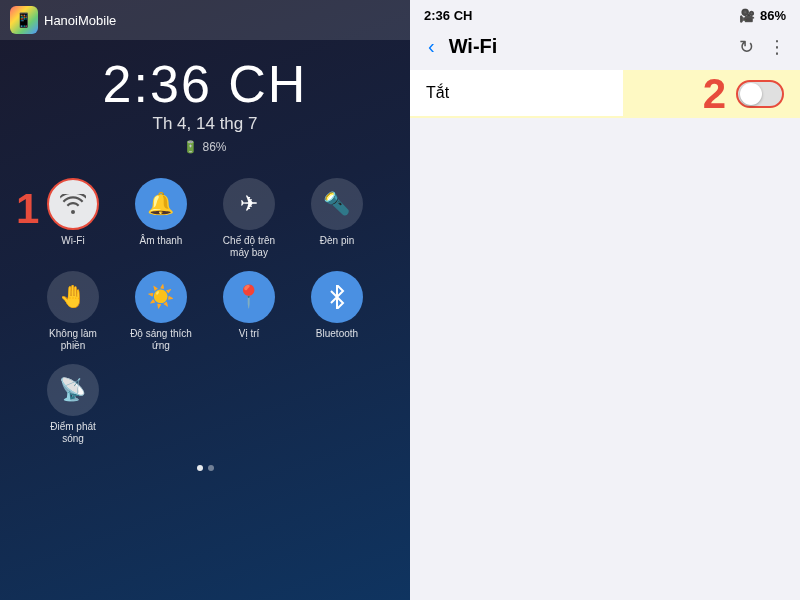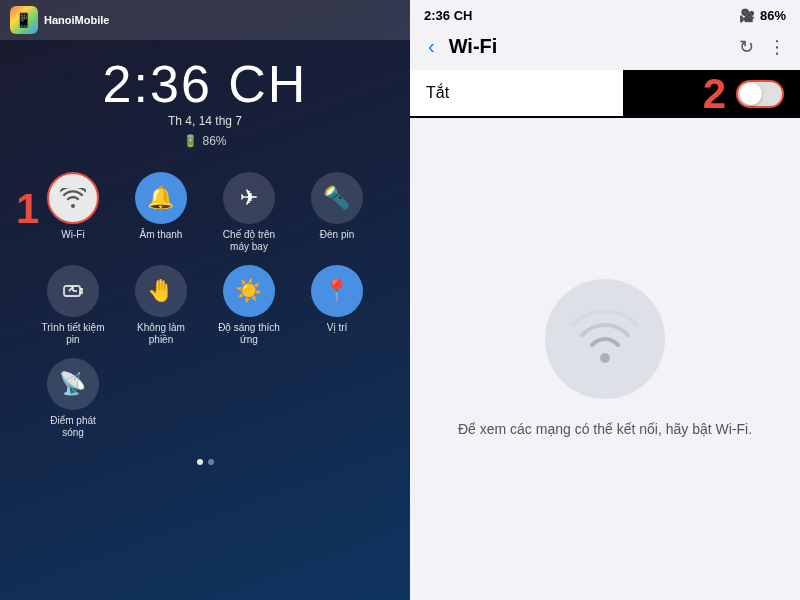--- a/index.html
+++ b/index.html
@@ -37,39 +37,39 @@
       height: 28px;
       border-radius: 6px;
       background: linear-gradient(135deg, #ff6b6b, #ffd93d, #6bcb77, #4d96ff);
       display: flex;
       align-items: center;
       justify-content: center;
       font-size: 14px;
     }
     .brand-name {
       color: #fff;
-      font-size: 11px;
-      font-weight: bold;
+      font-size: 13px;
+      font-weight: normal;
     }
 
     .time-section {
       display: flex;
       flex-direction: column;
       align-items: center;
       padding: 18px 0 10px;
       color: #fff;
     }
     .time-display {
       font-size: 52px;
       font-weight: 200;
       letter-spacing: 2px;
       line-height: 1;
     }
     .date-display {
-      font-size: 12px;
+      font-size: 17px;
       margin-top: 4px;
       opacity: 0.85;
     }
     .battery-display {
       font-size: 12px;
       margin-top: 6px;
       opacity: 0.75;
       display: flex;
       align-items: center;
       gap: 4px;
@@ -315,48 +315,44 @@
     <div class="quick-item">
       <div class="quick-icon">✈</div>
       <span class="quick-label">Chế độ trên<br>máy bay</span>
     </div>
 
     <div class="quick-item">
       <div class="quick-icon">🔦</div>
       <span class="quick-label">Đèn pin</span>
     </div>
 
-    <div class="quick-item">
-      <div class="quick-icon">
-        <svg width="22" height="22" viewBox="0 0 22 22" fill="none" stroke="rgba(255,255,255,0.8)" stroke-width="1.8">
-          <rect x="2" y="6" width="16" height="10" rx="2"></rect>
-          <path d="M18 9h2v4h-2"></path>
-          <line x1="7" y1="11" x2="11" y2="7" stroke="rgba(255,255,255,0.8)" stroke-width="1.8"></line>
-          <line x1="11" y1="7" x2="11" y2="11" stroke="rgba(255,255,255,0.8)" stroke-width="1.8"></line>
-          <line x1="11" y1="11" x2="15" y2="11" stroke="rgba(255,255,255,0.8)" stroke-width="1.8"></line>
+
+    <div class="quick-item">
+      <div class="quick-icon">🤚</div>
+      <span class="quick-label">Không làm<br>phiền</span>
+    </div>
+
+    <div class="quick-item">
+      <div class="quick-icon blue-bg">☀️</div>
+      <span class="quick-label">Độ sáng thích<br>ứng</span>
+    </div>
+
+    <div class="quick-item">
+      <div class="quick-icon blue-bg">📍</div>
+      <span class="quick-label">Vị trí</span>
+    </div>
+
+    <div class="quick-item">
+      <div class="quick-icon blue-bg">
+        <svg width="18" height="24" viewBox="0 0 18 24" fill="none" stroke="#fff" stroke-width="2">
+          <path d="M3 6l12 12-6 6V0l6 6L3 18"></path>
         </svg>
       </div>
-      <span class="quick-label">Trình tiết kiệm<br>pin</span>
-    </div>
-
-    <div class="quick-item">
-      <div class="quick-icon">🤚</div>
-      <span class="quick-label">Không làm<br>phiền</span>
-    </div>
-
-    <div class="quick-item">
-      <div class="quick-icon blue-bg">☀️</div>
-      <span class="quick-label">Độ sáng thích<br>ứng</span>
-    </div>
-
-    <div class="quick-item">
-      <div class="quick-icon blue-bg">📍</div>
-      <span class="quick-label">Vị trí</span>
-    </div>
-
+      <span class="quick-label">Bluetooth</span>
+    </div>
 
     <div class="quick-item">
       <div class="quick-icon">📡</div>
       <span class="quick-label">Điểm phát<br>sóng</span>
     </div>
   </div>
 
   <div class="dot-indicator">
     <div class="dot active"></div>
     <div class="dot"></div>
@@ -375,35 +371,23 @@
 
   <div class="wifi-header">
     <span class="back-btn">‹</span>
     <span class="wifi-title">Wi-Fi</span>
     <div class="header-icons">
       <span class="header-icon">↻</span>
       <span class="header-icon">⋮</span>
     </div>
   </div>
 
-  <div style="display:flex; align-items:center; background:#000000; padding: 0 16px 0 0;">
+  <div style="display:flex; align-items:center; background:#fef9c3; padding: 0 16px 0 0;">
     <div class="wifi-toggle-row" style="flex:1;">
       <span class="toggle-label">Tắt</span>
     </div>
     <div class="step-label-2">2</div>
     <div class="toggle-switch" style="margin-left:10px;">
       <div class="toggle-knob"></div>
     </div>
   </div>
 
-  <div class="wifi-empty-area">
-    <div class="wifi-big-icon">
-      <svg width="70" height="55" viewBox="0 0 70 55" fill="none">
-        <circle cx="35" cy="47" r="5" fill="#b0b0b8"></circle>
-        <path d="M22 34C25.8 30.2 30.2 28 35 28s9.2 2.2 13 6" stroke="#b0b0b8" stroke-width="4" stroke-linecap="round" fill="none"></path>
-        <path d="M12 24C18.3 17.5 26.3 14 35 14s16.7 3.5 23 10" stroke="#c8c8d0" stroke-width="4" stroke-linecap="round" fill="none"></path>
-        <path d="M3 14C11.5 5.2 22.8 0 35 0s23.5 5.2 32 14" stroke="#d8d8e0" stroke-width="4" stroke-linecap="round" fill="none"></path>
-      </svg>
-    </div>
-    <div class="wifi-empty-text">Để xem các mạng có thể kết nối,
-hãy bật Wi-Fi.</div>
-  </div>
 </div>
 
 </body></html>

